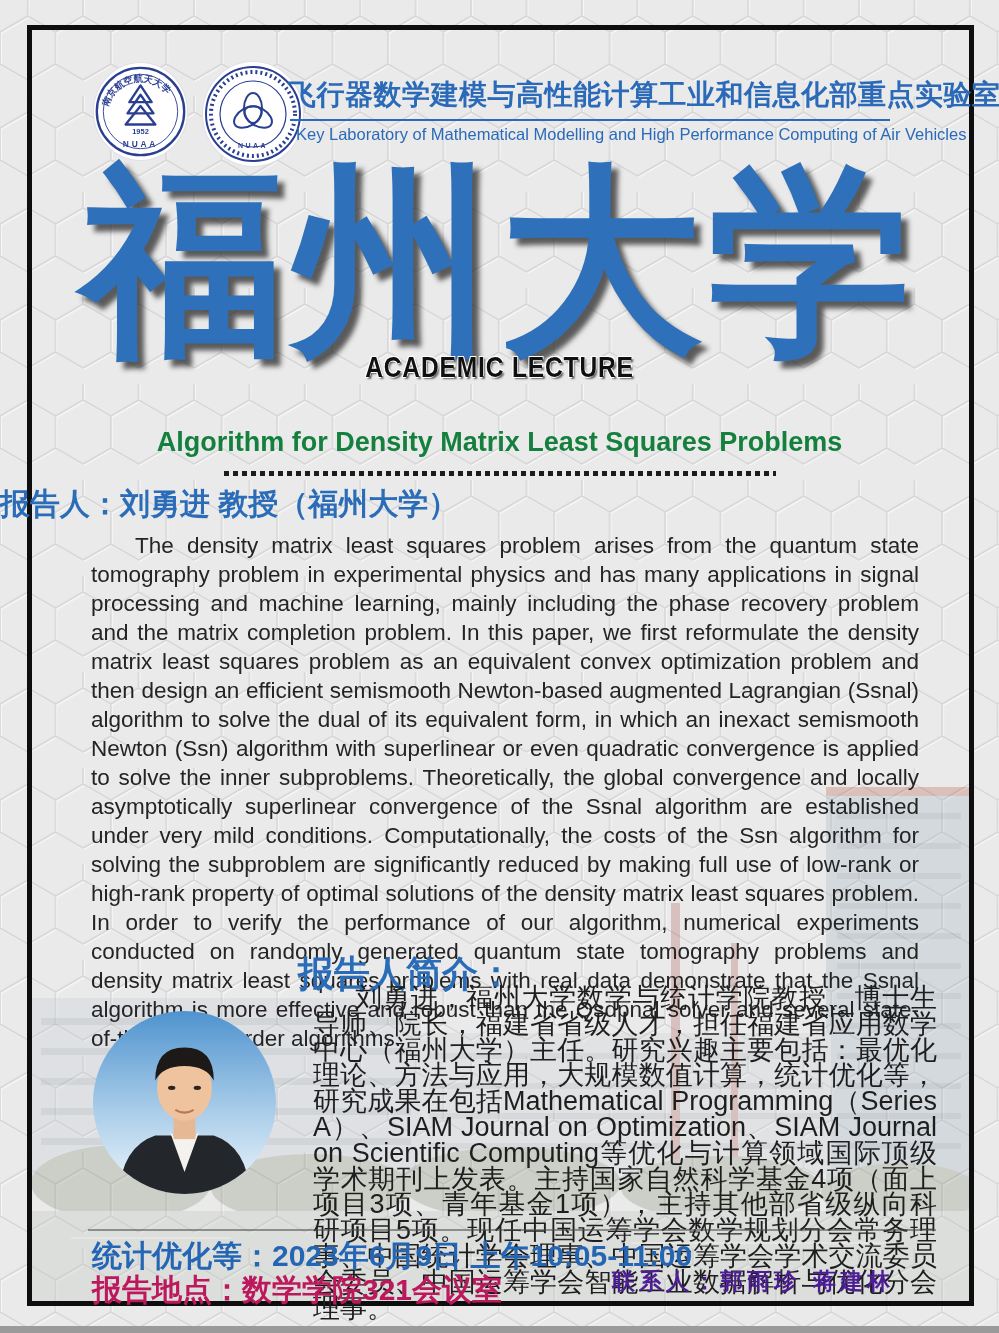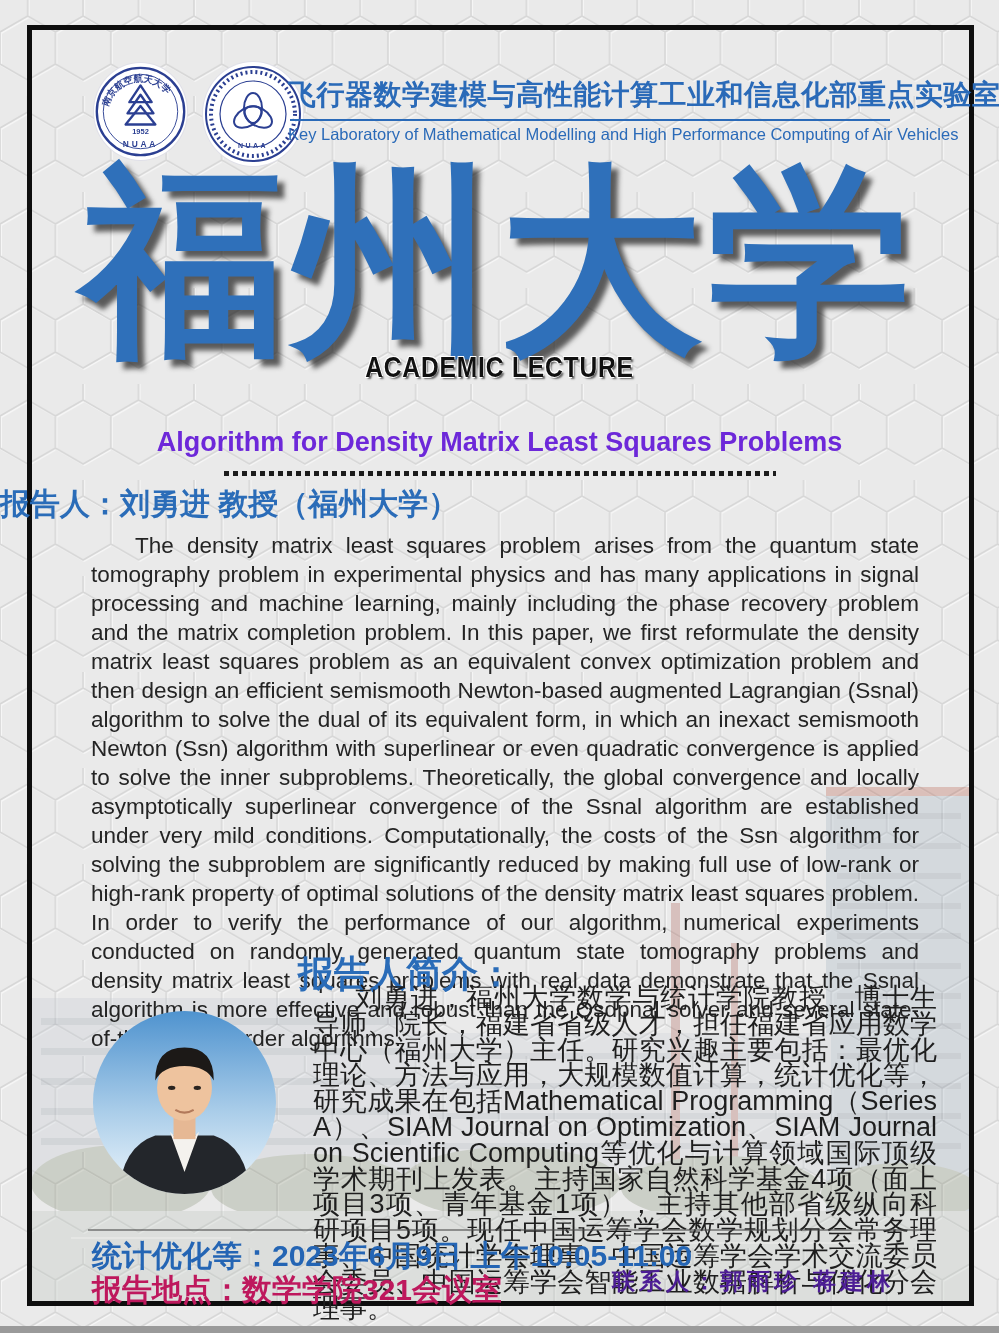--- a/index.html
+++ b/index.html
@@ -18,21 +18,21 @@
   .bottom-strip{position:absolute;left:0;top:1326px;width:999px;height:7px;background:#9a9a9a;z-index:4;}
   .content{position:absolute;left:0;top:0;width:999px;height:1333px;z-index:3;}
 
   
   .logo{position:absolute;border-radius:50%;background:#fff;box-shadow:0 0 0 1px #e0e0e8;}
   .logo1{left:94px;top:63px;width:93px;height:97px;}
   .logo2{left:203px;top:62px;width:100px;height:104px;}
   .head-titles{position:absolute;left:288px;top:76px;width:604px;text-align:center;}
   .head-cn{font-size:28px;font-weight:700;color:#2a6ab8;letter-spacing:0.5px;white-space:nowrap;}
   .head-rule{height:2px;background:#2a6ab8;margin:5px 2px 4px 2px;}
-  .head-en{font-size:16.5px;color:#2a6ab8;white-space:nowrap;}
+  .head-en{font-size:16.5px;color:#2a6ab8;white-space:nowrap;margin-left:8px;}
 
   
   .hero-cn{
     position:absolute;left:0;top:160px;width:999px;text-align:center;
     font-size:203px;line-height:1;font-weight:700;color:#2f70ba;letter-spacing:6px;
     text-shadow:7px 7px 5px rgba(35,35,35,.72);
     white-space:nowrap;
   }
   .hero-en{
     position:absolute;left:0;top:350px;width:999px;text-align:center;
@@ -43,21 +43,21 @@
   }
 
   
   .lt1{
     position:absolute;left:90px;top:392px;width:820px;
     font-size:27px;font-weight:700;color:#2a6cb8;
     text-align:justify;text-align-last:justify;white-space:normal;
   }
   .lt2{
     position:absolute;left:0;top:427px;width:999px;text-align:center;
-    font-size:27px;font-weight:700;color:#6d28d9;white-space:nowrap;
+    font-size:27px;font-weight:700;color:#15803d;white-space:nowrap;
   }
   .dotted{
     position:absolute;left:224px;top:471px;width:552px;height:5px;
     background:repeating-linear-gradient(to right,#1c1c1c 0 5px,transparent 5px 9px);
   }
   .speaker{
     position:absolute;left:0;top:484px;width:885px;
     font-size:30px;font-weight:700;color:#2a6cb8;white-space:nowrap;
   }
 

